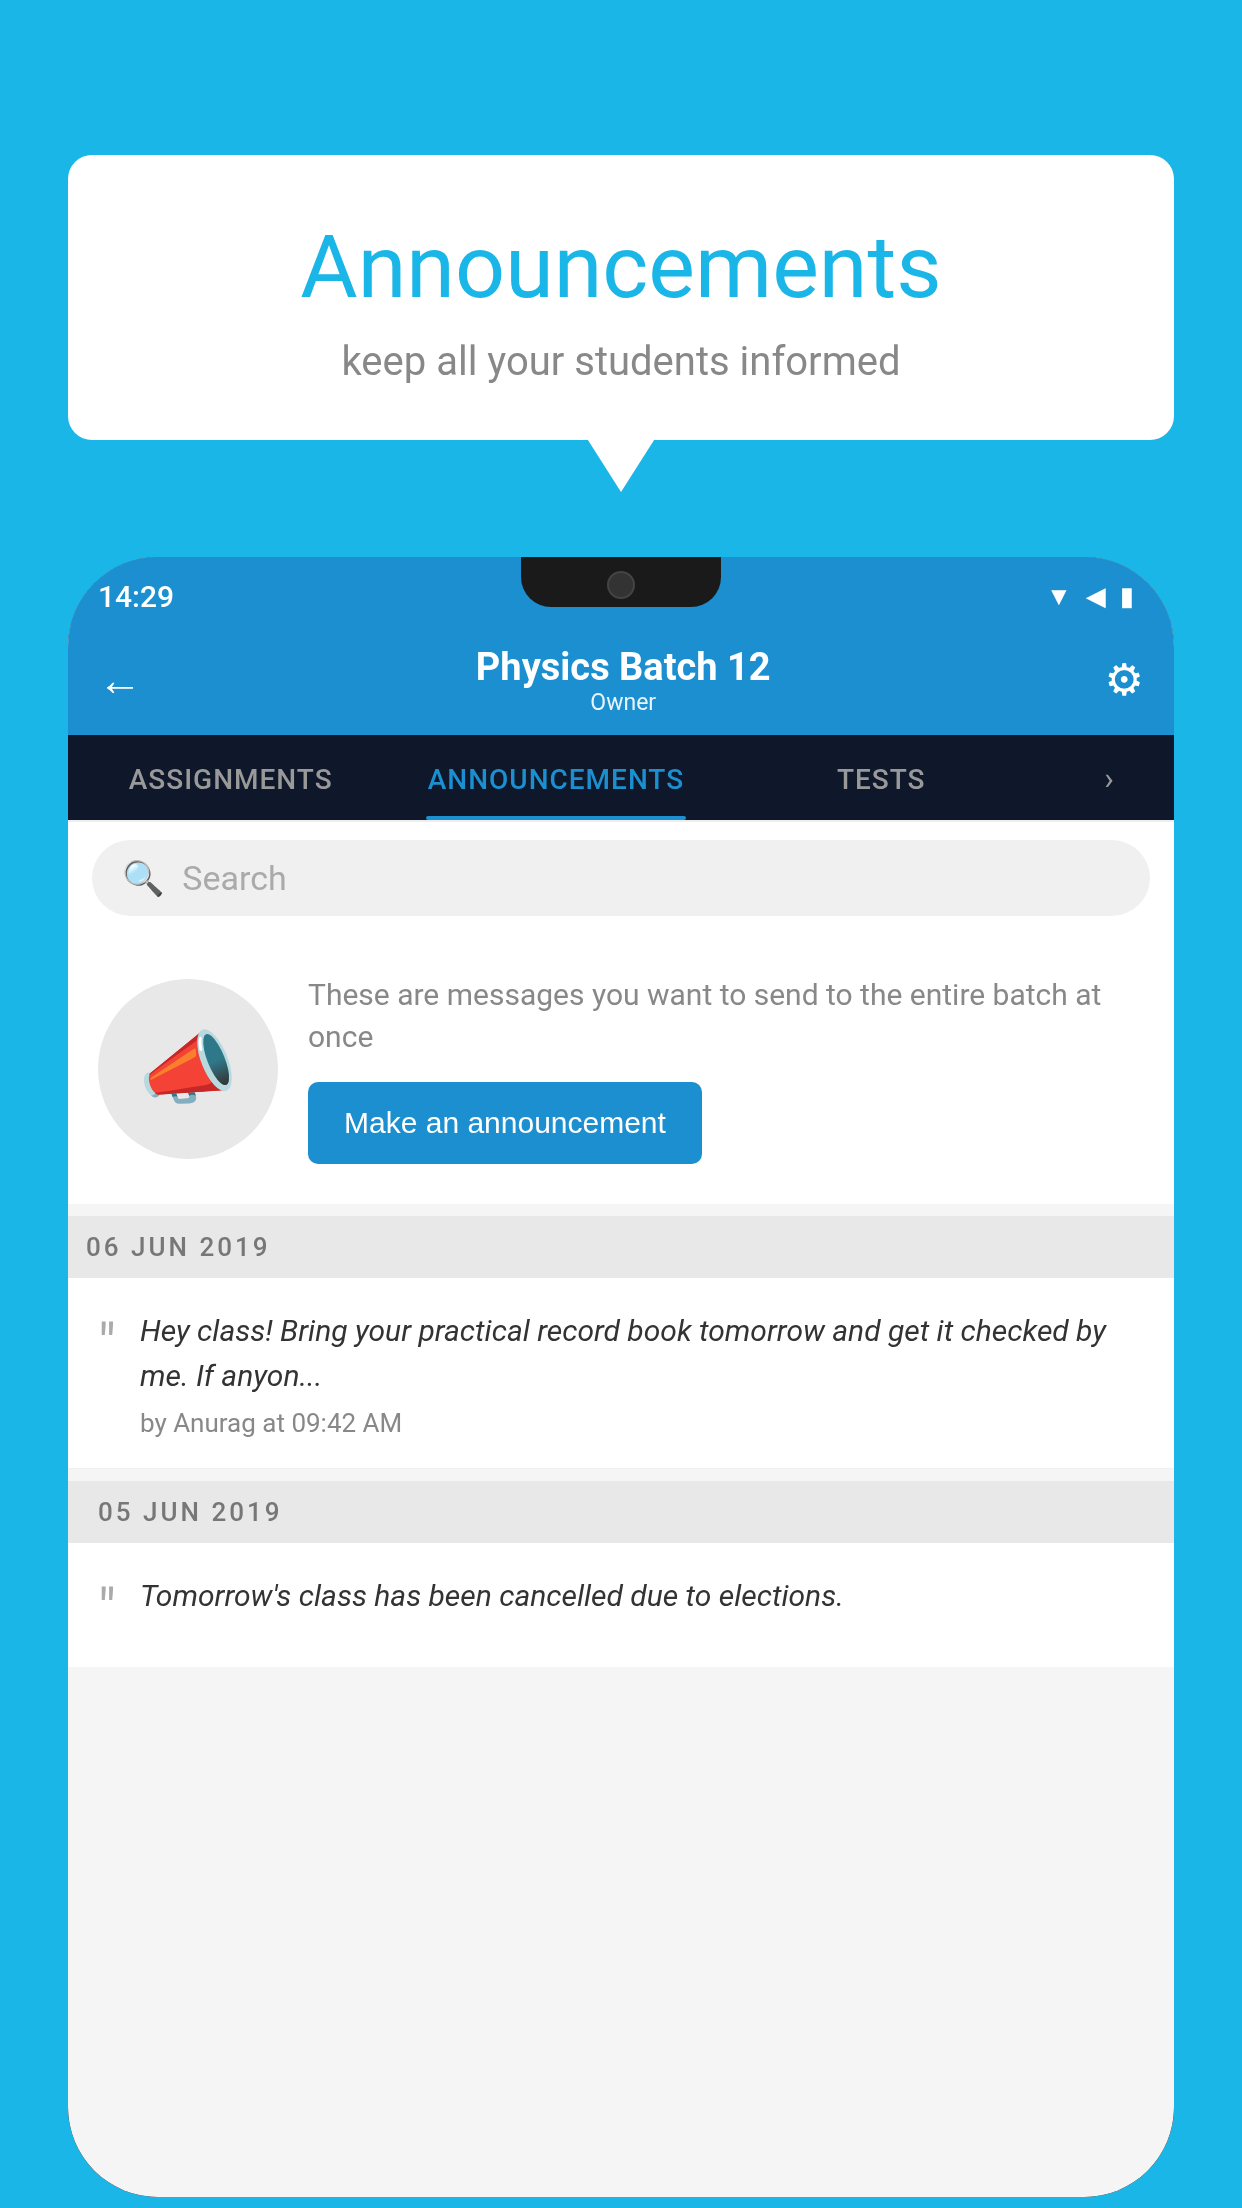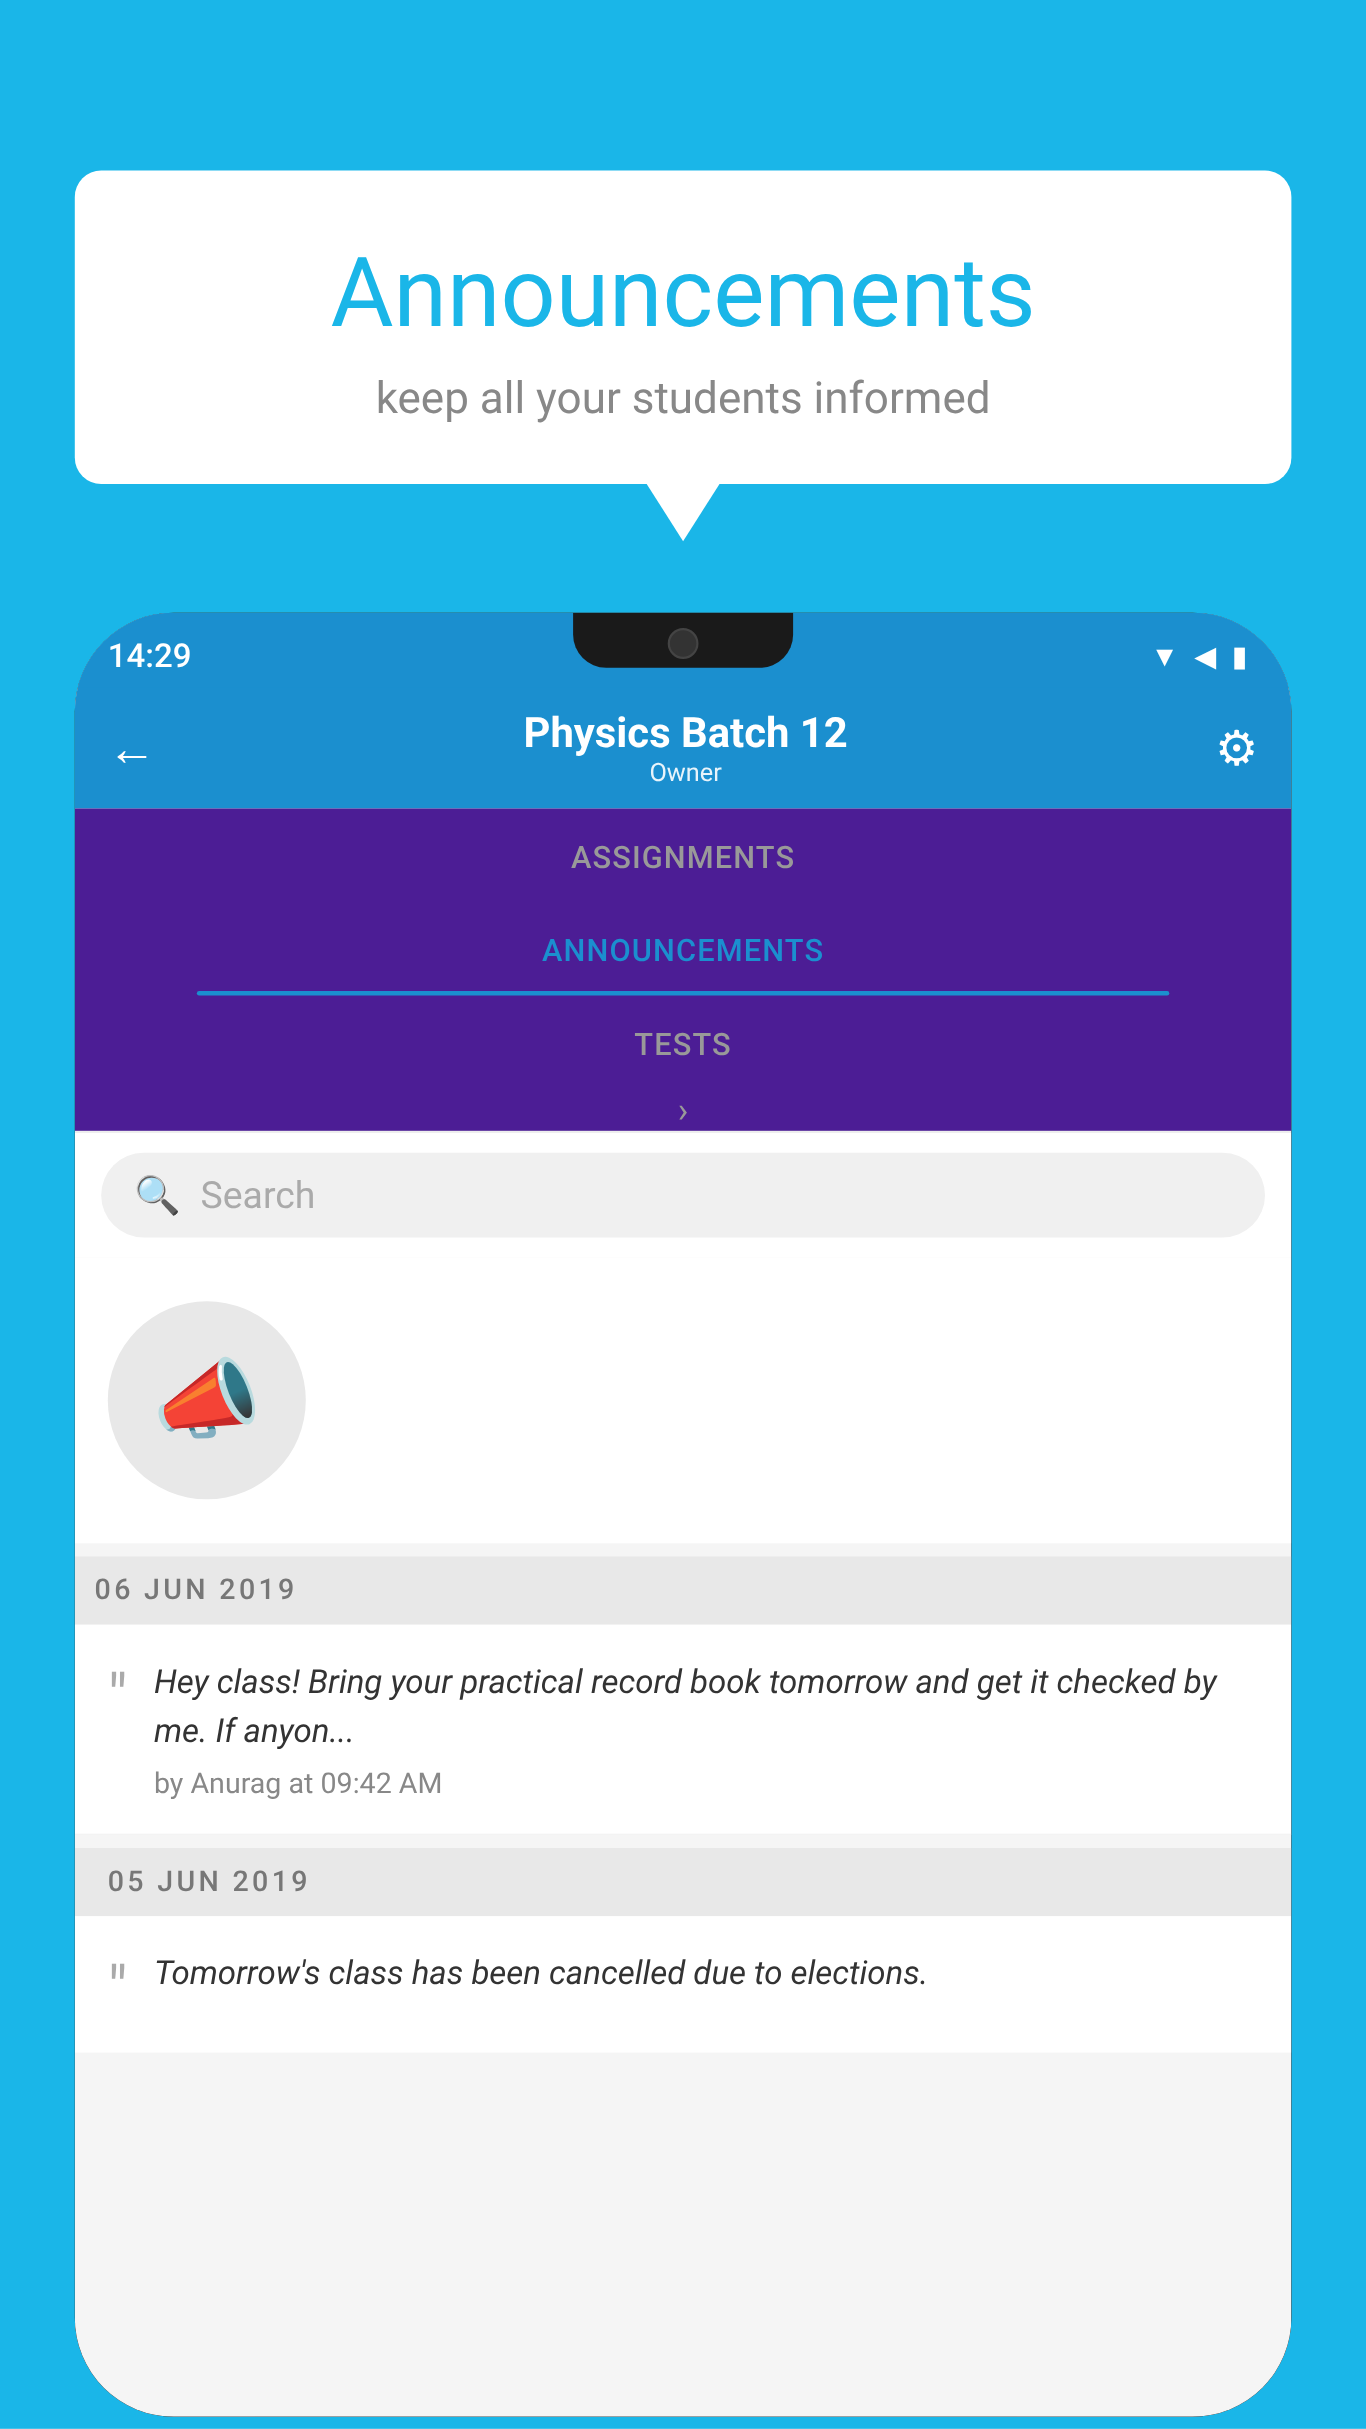--- a/index.html
+++ b/index.html
@@ -189,24 +189,23 @@
       font-size: 23px;
     }
     .gear-btn {
       color: white;
       font-size: 44px;
       cursor: pointer;
     }
 
     
     .tabs {
-      background: #4c1d95;
+      background: #0f172a;
       display: flex;
       border-bottom: 2px solid #eee;
-      flex-direction: column;
     }
     .tab {
       flex: 1;
       text-align: center;
       padding: 28px 0 24px;
       font-size: 28px;
       font-weight: 500;
       color: #999;
       cursor: pointer;
       position: relative;
@@ -409,20 +408,24 @@
         <div class="search-bar">
           <span class="search-icon-svg">🔍</span>
           <span class="search-input-text">Search</span>
         </div>
       </div>
 
       <div class="announcement-placeholder">
         <div class="megaphone-circle">
           <span class="megaphone-icon-svg">📣</span>
         </div>
+        <div class="announcement-right">
+          <div class="announcement-desc">These are messages you want to send to the entire batch at once</div>
+          <button class="make-announcement-btn">Make an announcement</button>
+        </div>
       </div>
 
       <div class="date-separator">
         <span>06  JUN  2019</span>
       </div>
       <div class="announcement-item">
         <span class="quote-icon">"</span>
         <div class="announcement-content">
           <div class="announcement-text">Hey class! Bring your practical record book tomorrow and get it checked by me. If anyon...</div>
           <div class="announcement-meta">by Anurag at 09:42 AM</div>

